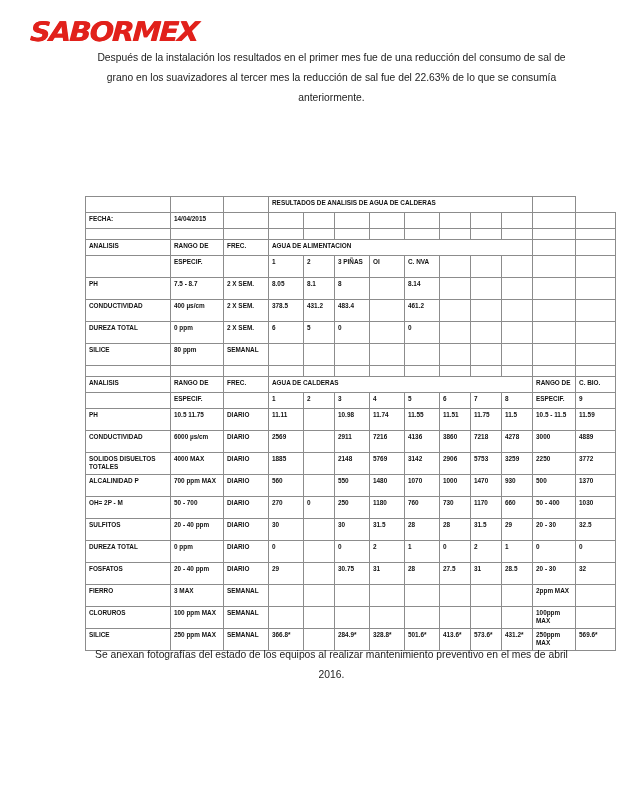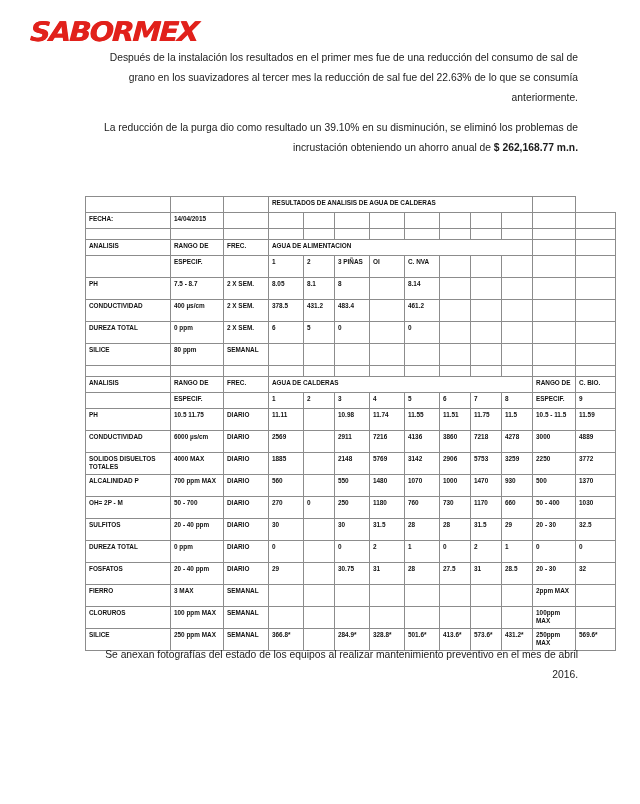--- a/index.html
+++ b/index.html
@@ -44,21 +44,21 @@
     position: absolute;
     left: 85px;
     top: 48px;
     width: 493px;
   }
   p.para {
     margin: 0 0 11px 0;
     font-size: 10.3px;
     line-height: 1.92;
     color: #1c1c1c;
-    text-align: right;
+    text-align: center;
   }
   p.para.bold, .b { font-weight: bold; }
 
   
   .table-block {
     position: absolute;
     left: 85px;
     width: 513px;
   }
   table.grid {
@@ -96,21 +96,20 @@
 <body>
 
 <div class="page">
 
   <div class="logo-wrap">
     <span class="logo-text">SABORMEX</span>
   </div>
 
   <div class="content">
     <p class="para">Después de la instalación los resultados en el primer mes fue de una reducción del consumo de sal de grano en los suavizadores al  tercer mes la reducción de sal fue del 22.63% de lo que se consumía anteriormente.</p>
-    <p class="para"><span>La reducción de la purga dio como resultado un 39.10% en su disminución, se eliminó los problemas de incrustación obteniendo un ahorro anual de </span><span class="b">$ 262,168.77 m.n.</span></p>
   </div>
 
   <div class="table-block" style="top:196px;">
     <table class="grid">
       <colgroup>
         <col style="width:85px">
           <col style="width:53px">
           <col style="width:45px">
         <col style="width:35px">
           <col style="width:31px">

